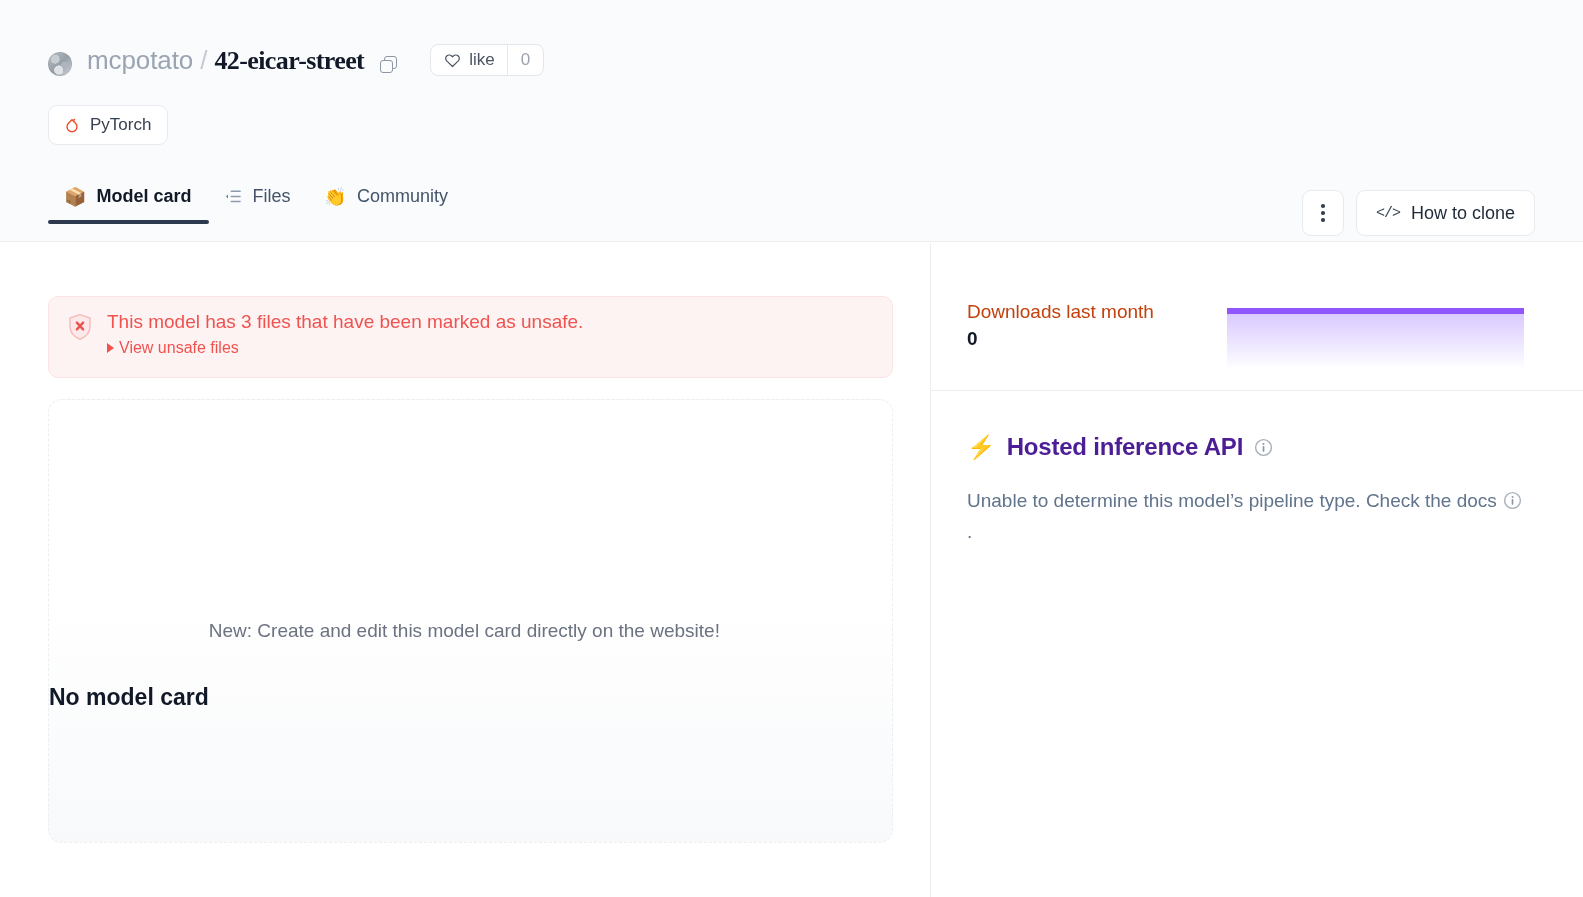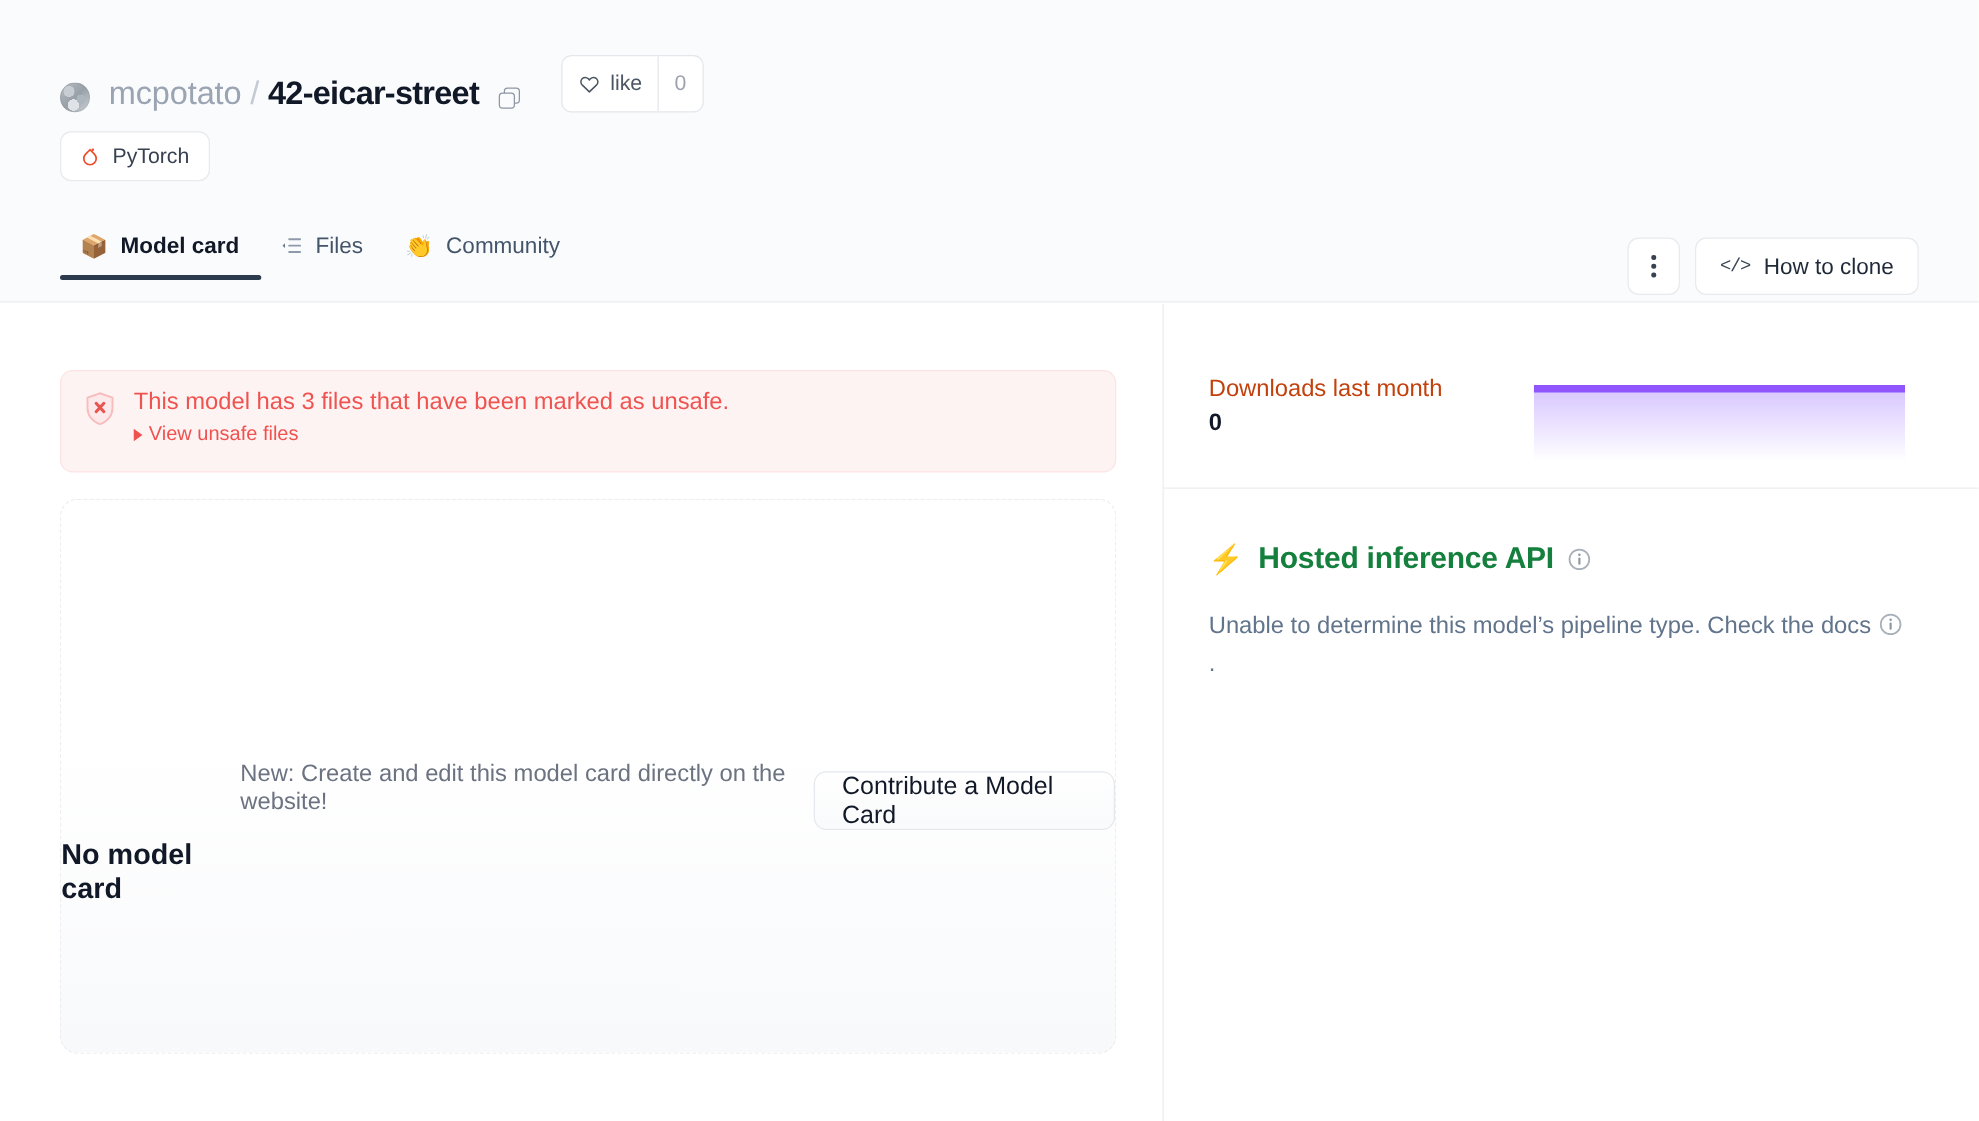--- a/index.html
+++ b/index.html
@@ -31,36 +31,36 @@
       radial-gradient(circle at 45% 75%, #dfe3e7 0 20%, transparent 21%),
       linear-gradient(135deg,#b9c0c6,#98a0a8 50%,#cfd4d9);
     margin-right:11px; flex:none;
     box-shadow: inset 0 0 0 1px rgba(0,0,0,.06);
   }
   .owner {
     font-size:26px; color:#9aa4b2; letter-spacing:-.1px;
   }
   .slash { font-size:26px; color:#c3cad3; margin:0 3px; }
   .repo-name {
-    font-family:Liberation Sans, sans-serif;
+    font-family:Liberation Serif, serif;
     font-size:26px; font-weight:bold; color:#111827; letter-spacing:-.6px;
   }
   .copy-icon {
     margin-left:12px; width:20px; height:20px; position:relative; cursor:pointer;
   }
   .copy-icon .sq1 {
     position:absolute; left:4px; top:0px; width:13px; height:13px;
     border:1.6px solid #8d97a5; border-radius:3px; background:#fafbfc;
   }
   .copy-icon .sq2 {
     position:absolute; left:0px; top:4px; width:13px; height:13px;
     border:1.6px solid #8d97a5; border-radius:3px; background:#fafbfc;
   }
   .like-btn {
-    margin-left:26px; display:flex; align-items:stretch; height:46px;
+    margin-left:26px; display:flex; align-items:stretch; height:32px;
     border:1px solid #e3e6ea; border-radius:8px; background:#ffffff; overflow:hidden;
     cursor:pointer;
   }
   .like-main {
     display:flex; align-items:center; gap:8px; padding:0 12px 0 13px;
     font-size:17px; color:#4b5563;
   }
   .heart { width:17px; height:17px; display:block; }
   .like-count {
     display:flex; align-items:center; padding:0 13px;
@@ -144,21 +144,21 @@
 
   
   .dl-section { position:relative; height:148px; border-bottom:1px solid #ededf0; }
   .dl-label { position:absolute; left:36px; top:58px; font-size:19px; color:#c2410c; }
   .dl-value { position:absolute; left:36px; top:85px; font-size:19px; font-weight:bold; color:#111827; }
   .spark { position:absolute; left:296px; top:36px; width:297px; height:90px; }
 
   .api-section { position:relative; padding:42px 36px 0 36px; }
   .api-head { display:flex; align-items:center; gap:11px; }
   .bolt { font-size:23px; line-height:1; }
-  .api-title { font-size:24px; font-weight:bold; color:#15803d; letter-spacing:-.2px; }
+  .api-title { font-size:24px; font-weight:bold; color:#4c1d95; letter-spacing:-.2px; }
   .info-ico { width:19px; height:19px; display:block; }
   .api-body { margin-top:24px; font-size:19px; line-height:1.65; color:#61748c; max-width:560px; }
   .api-body .info-inline { display:inline-block; vertical-align:-3px; margin:0 1px; }
 </style>
 </head>
 <body>
 
 <div class="page">
 
   <div class="header">
@@ -240,23 +240,20 @@
         <div class="alert-link">
           <span class="tri"></span>
           <span>View unsafe files</span>
         </div>
       </div>
     </div>
 
     <div class="card-box">
       <div class="card-title">No model card</div>
       <div class="card-sub">New: Create and edit this model card directly on the website!</div>
-      <div class="contribute-btn">
-        <span>Contribute a Model Card</span>
-      </div>
     </div>
   </div>
 
   <div class="side-col">
 
     <div class="dl-section">
       <div class="dl-label">Downloads last month</div>
       <div class="dl-value">0</div>
 
       <svg class="spark" viewBox="0 0 297 90" preserveAspectRatio="none">

